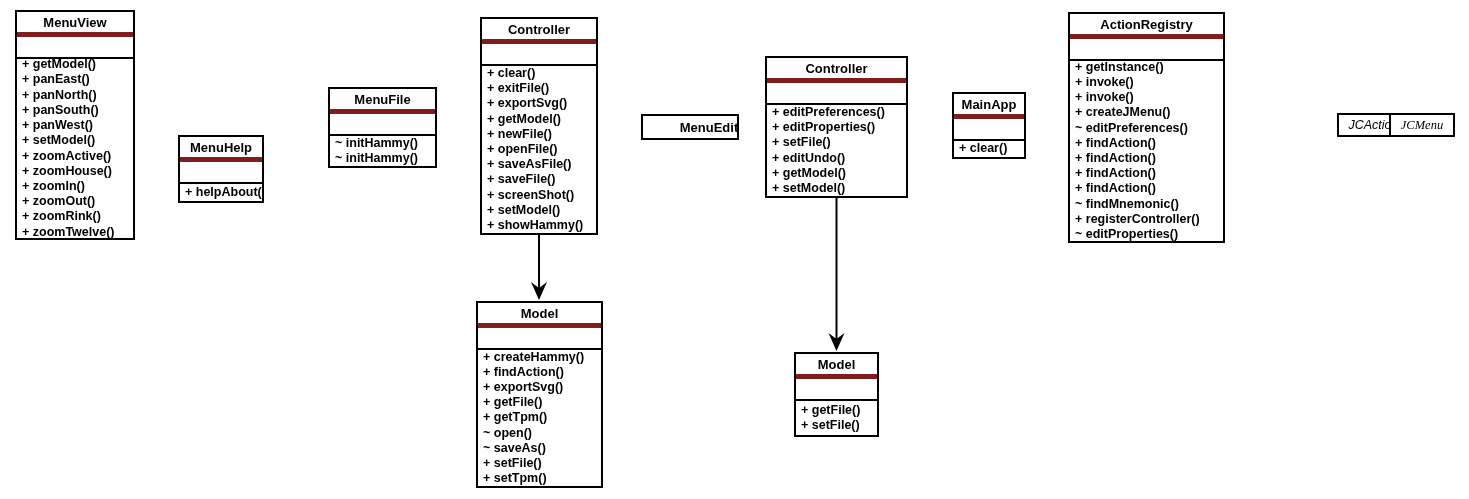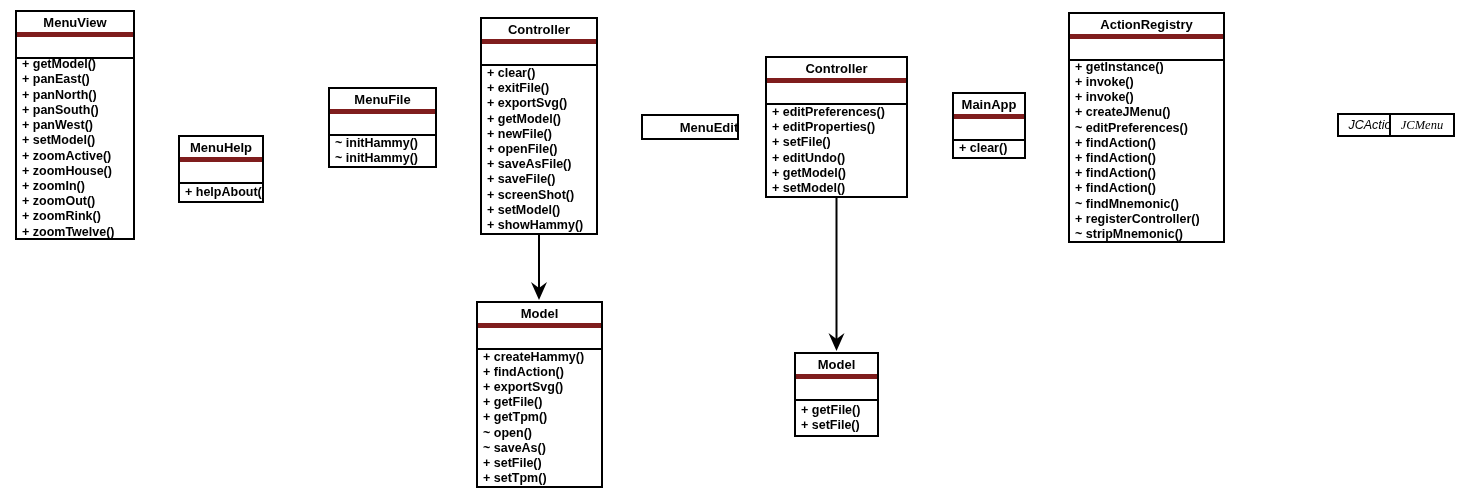--- a/index.html
+++ b/index.html
@@ -168,21 +168,21 @@
         <div class="method">+ invoke()</div>
         <div class="method">+ invoke()</div>
         <div class="method">+ createJMenu()</div>
         <div class="method">~ editPreferences()</div>
         <div class="method">+ findAction()</div>
         <div class="method">+ findAction()</div>
         <div class="method">+ findAction()</div>
         <div class="method">+ findAction()</div>
         <div class="method">~ findMnemonic()</div>
         <div class="method">+ registerController()</div>
-        <div class="method">~ stripMnemonic()</div>
+        <div class="method">~ editProperties()</div>
       </div>
     </div>
     <div class="class-box title-only italic-title" style="left: 1337px; top: 113px; width: 73px; height: 24px;">
       <div class="class-title">JCAction</div>
     </div>
     <div class="class-box title-only italic-title" style="left: 1389px; top: 113px; width: 66px; height: 24px; font-family: Liberation Serif, serif;">
       <div class="class-title">JCMenu</div>
     </div>
     <div class="class-box" style="left: 476px; top: 301px; width: 127px; height: 187px;">
       <div class="class-title">Model</div>

